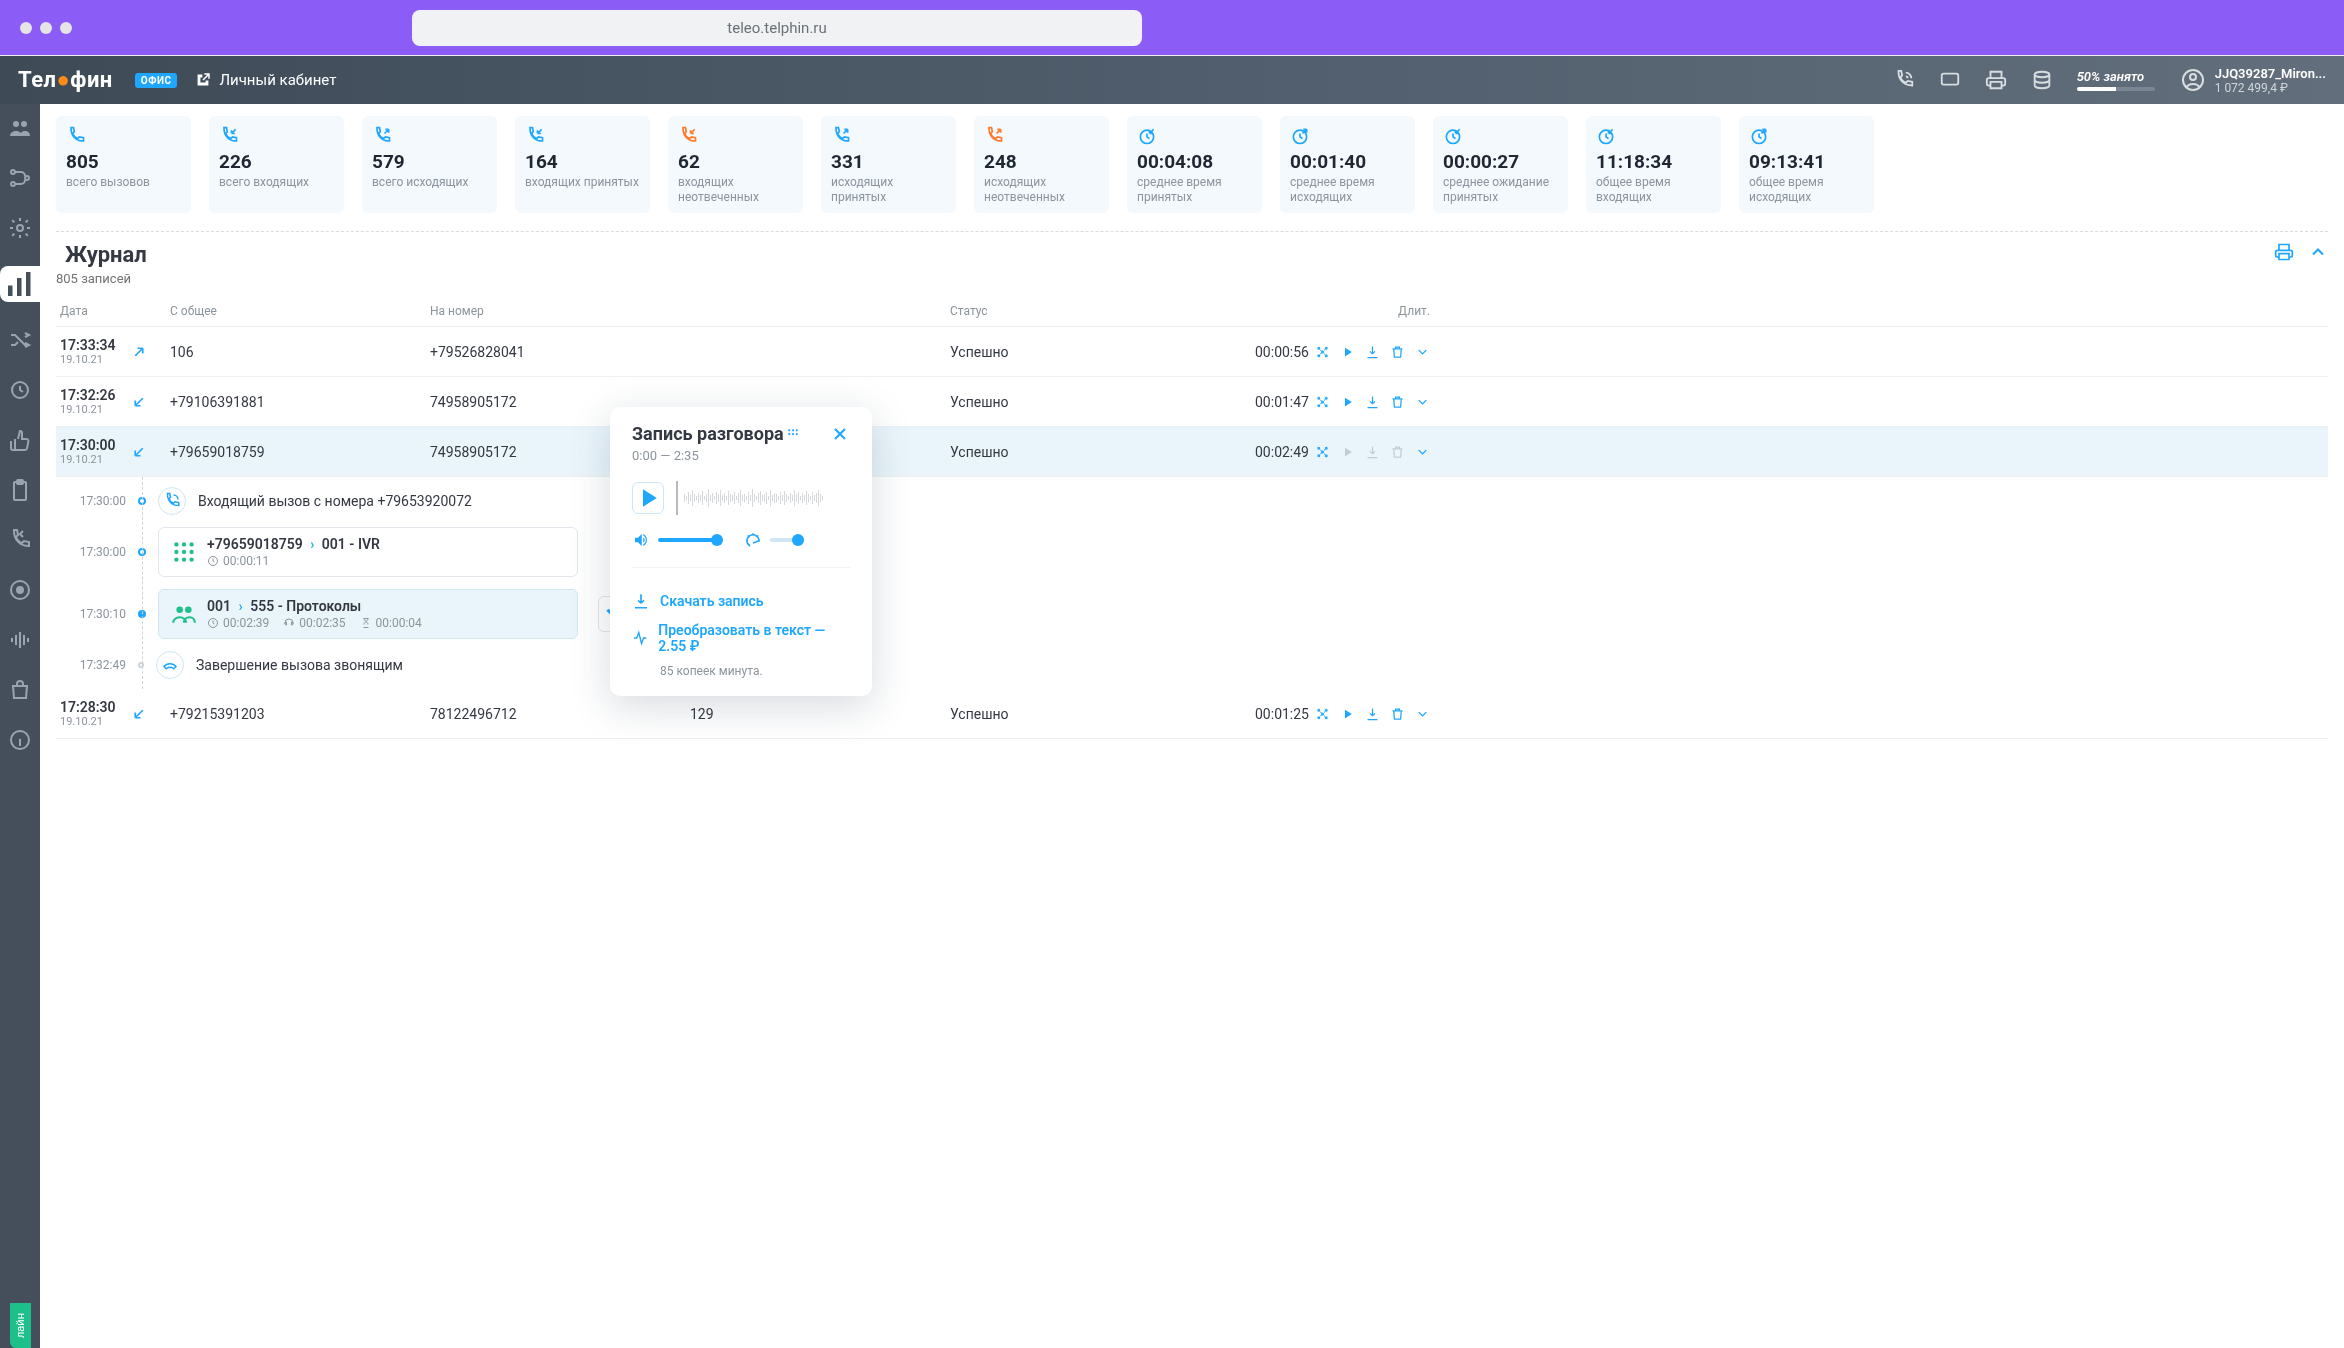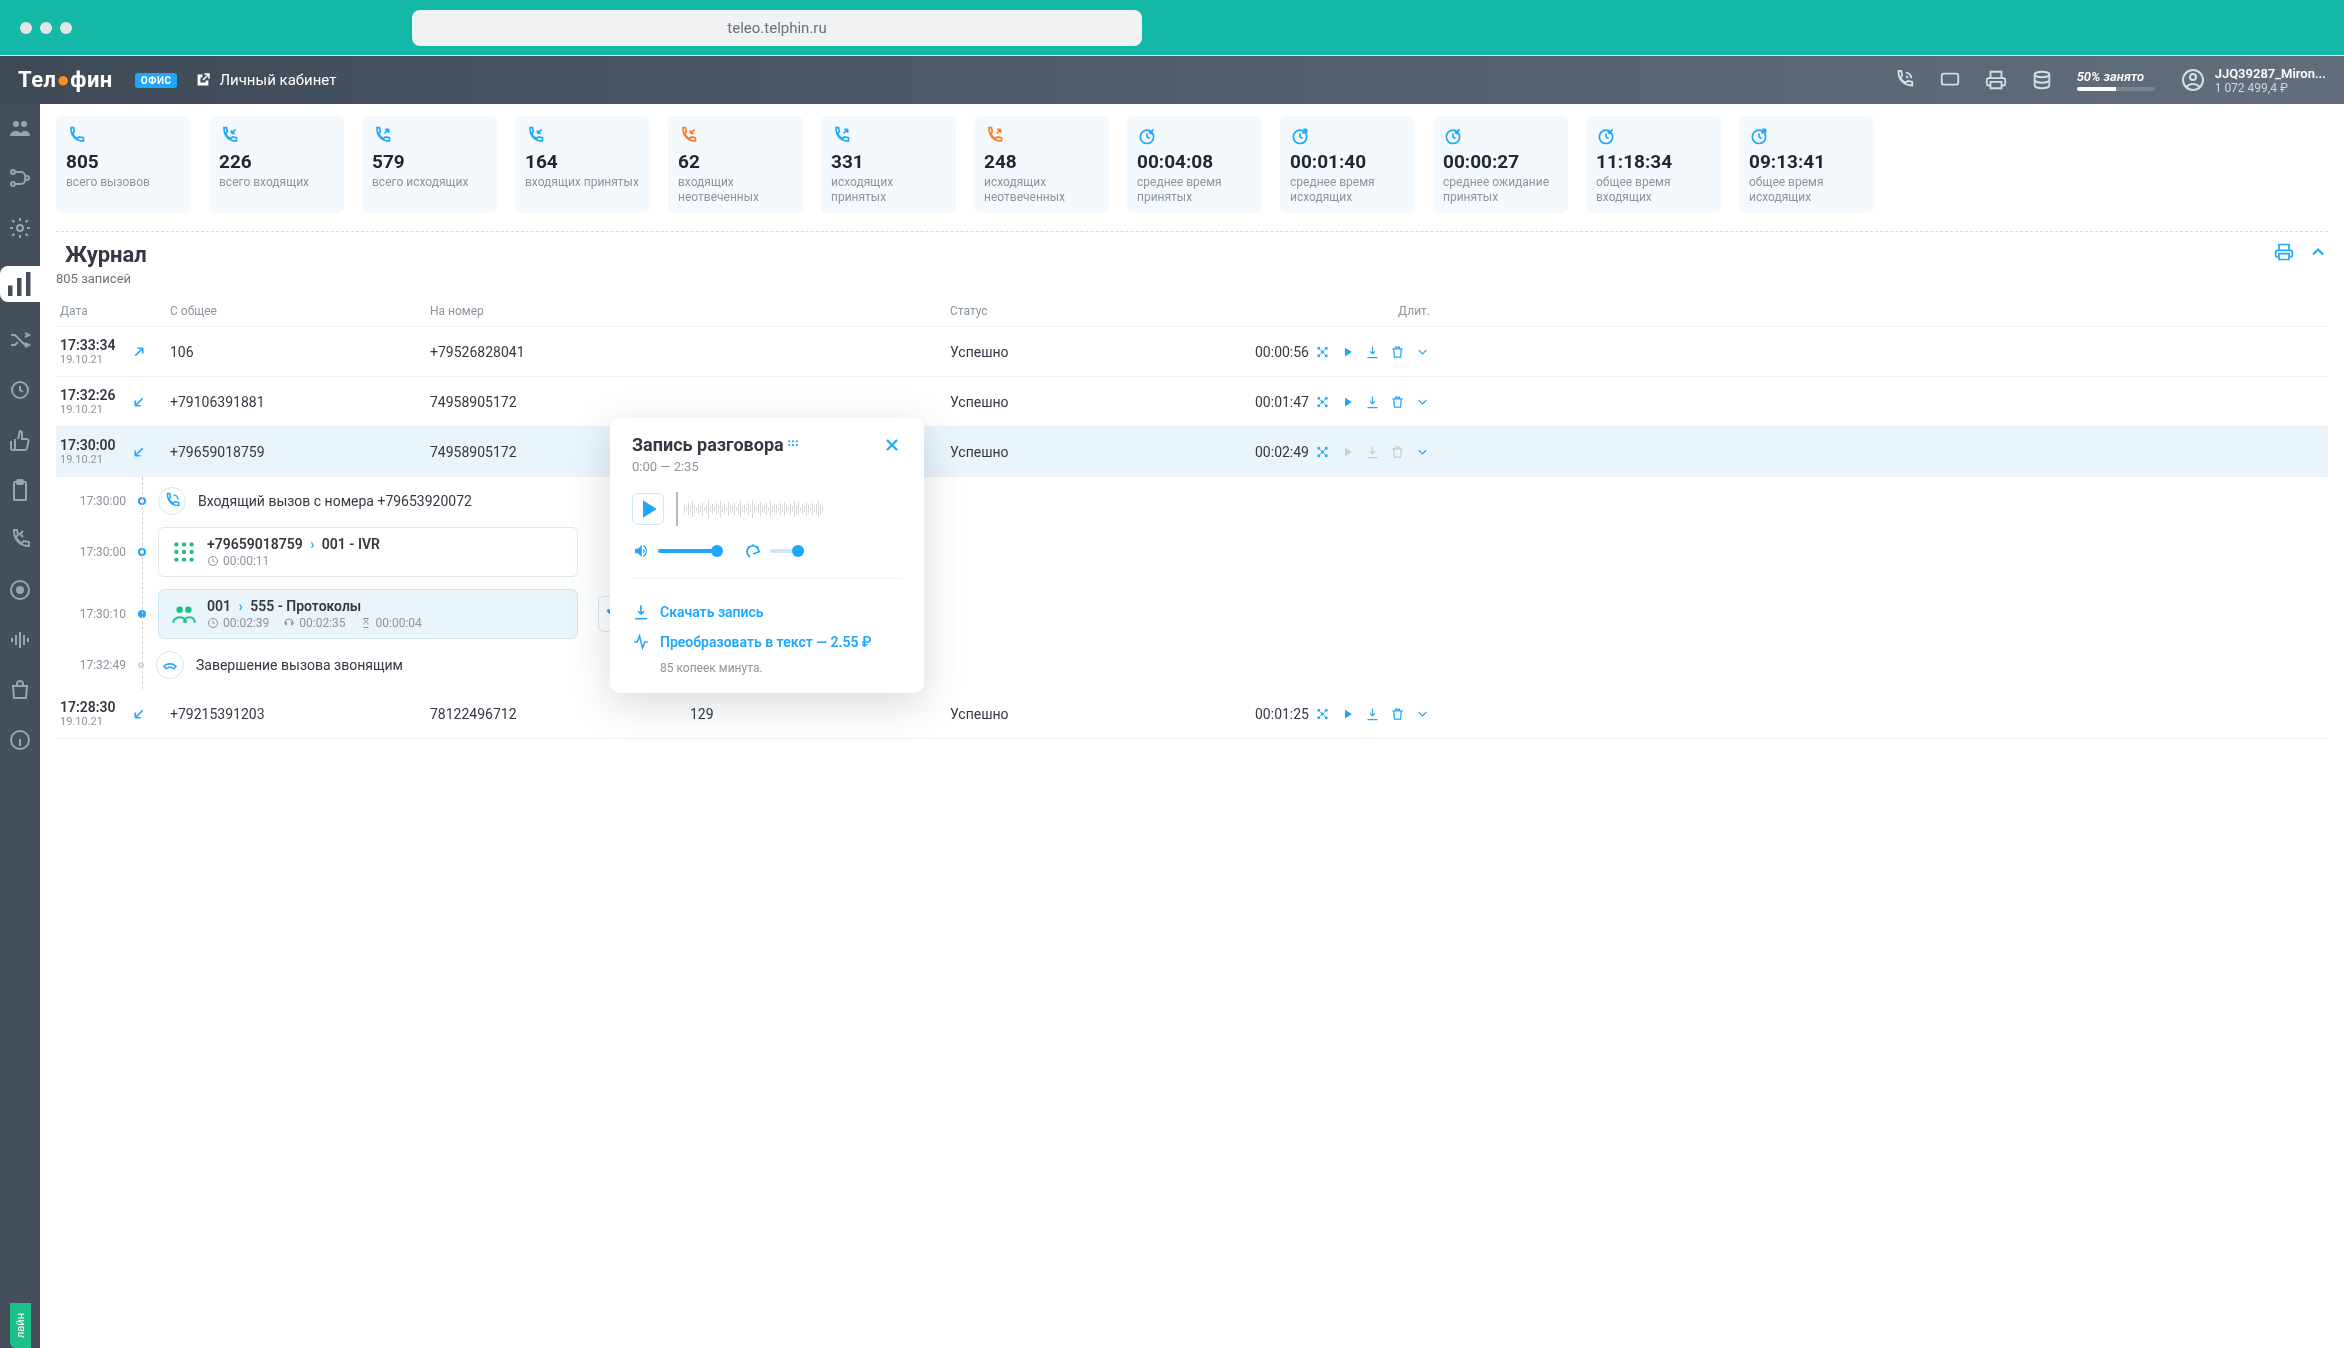--- a/index.html
+++ b/index.html
@@ -1,19 +1,19 @@
 <!DOCTYPE html>
 <html><head>
 <meta charset="utf-8">
 <style>
   * { box-sizing: border-box; margin: 0; padding: 0; }
   body { font-family: -apple-system, BlinkMacSystemFont, "Segoe UI", Roboto, Arial, sans-serif;
          background: #fff; color: #333842; overflow: hidden;
          font-size: 14px; }
-  .browser-chrome { height: 56px; background: #14b8a6; border-bottom: 1px solid #eee;
+  .browser-chrome { height: 56px; background: #8b5cf6; border-bottom: 1px solid #eee;
                     display: flex; align-items: center; padding: 0 20px; }
   .win-dots { display: flex; gap: 8px; margin-right: 340px; }
   .win-dot { width: 12px; height: 12px; border-radius: 50%; background: #e5e5e5; }
   .url-bar { flex: 0 0 730px; height: 36px; background: #f1f2f3; border-radius: 8px;
              display: flex; align-items: center; justify-content: center;
              color: #6b7178; font-size: 15px; }
   .app-header { height: 48px;
     background: linear-gradient(90deg,#3e4a56 0%,#515f6e 55%,#626e7b 100%);
     display: flex; align-items: center; padding: 0 18px; color: #fff; }
   .logo-wrap { display: flex; align-items: center; gap: 22px; }
@@ -98,21 +98,21 @@
   .cd-body .cd-title{ font-size:14px; font-weight:600;}
   .cd-body .cd-title .arrow{ color:#1ea7fd; margin:0 4px;}
   .cd-body .cd-meta{ font-size:12px; color:#8c949d; display:flex; gap:14px; margin-top:2px;}
   .cd-body .cd-meta span{ display:flex; align-items:center; gap:4px;}
   .cd-text { font-size:14px; }
   .cd-expand { width:36px;height:36px;border:1px solid #e1e7ec;border-radius:6px;
                display:flex;align-items:center;justify-content:center;
                color:#1ea7fd; cursor:pointer; margin-left:8px;}
 
   
-  .popover { position: fixed; top: 418px; left: 610px; width: 314px;
+  .popover { position: fixed; top: 407px; left: 610px; width: 262px;
              background:#fff; border-radius:10px;
              box-shadow: 0 10px 40px rgba(30,50,70,0.18); padding:16px 22px 18px 22px;
              z-index: 50;}
   .pv-hdr{ display:flex; align-items:center;}
   .pv-title{ font-size:18px; font-weight:700;}
   .pv-close{ margin-left:auto; color:#1ea7fd; cursor:pointer; width:20px;height:20px;}
   .pv-drag{ color:#1ea7fd; margin-right:10px; cursor:grab; width:18px;height:18px;}
   .pv-range{ font-size:13px; color:#8c949d; margin-top:4px;}
   .pv-player{ display:flex; align-items:center; gap:12px; margin-top:18px;}
   .pv-play{ width:32px;height:32px;border:1px solid #cfe7f5;border-radius:6px;

